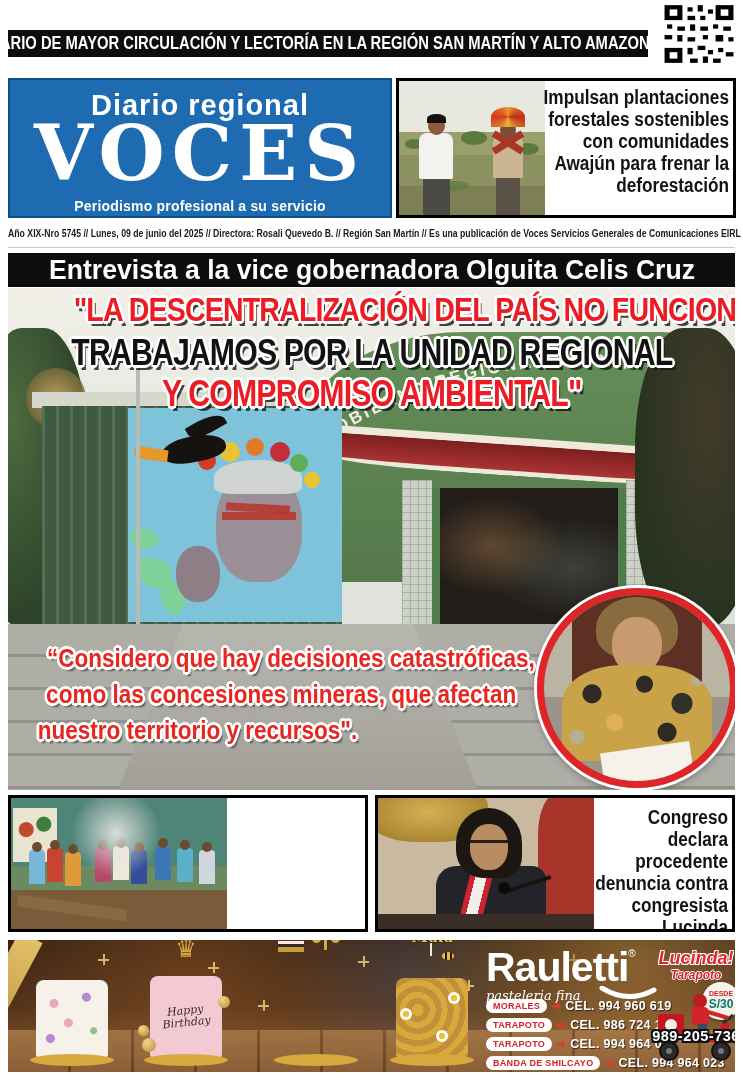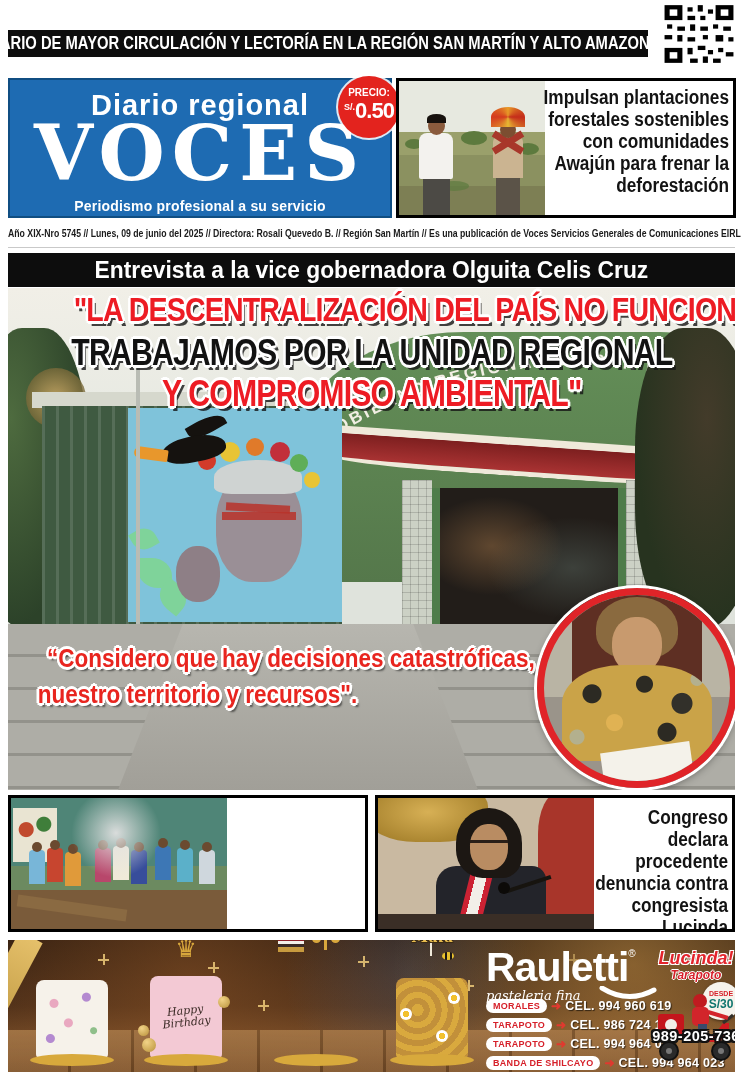--- a/index.html
+++ b/index.html
@@ -47,21 +47,21 @@
   .man2-strap2{left:92px;top:58px;width:34px;height:7px;background:#a8372a;transform:rotate(-32deg);}
   .man2-pants{left:97px;top:97px;width:24px;height:37px;background:#5b5348;}
 
   
   .info{left:8px;top:228px;width:727px;font-size:10px;font-weight:bold;color:#1a1a1a;
     white-space:nowrap;transform:scaleX(.87);transform-origin:0 50%;}
   .info-rule{left:8px;top:247px;width:727px;height:1px;background:#c9c9c9;}
 
   
   .kicker-bar{left:8px;top:253px;width:727px;height:34px;background:#0d0d0d;color:#fff;
-    display:flex;align-items:center;justify-content:center;font-weight:bold;font-size:24px;}
+    display:flex;align-items:center;justify-content:center;font-weight:bold;font-size:28px;}
   .kicker-bar .cond{transform:scaleX(.95);}
 
   
   .hero{left:8px;top:288px;width:727px;height:502px;overflow:hidden;
     background:linear-gradient(#f1efe7 0%,#e6e9e2 30%,#dfe3dc 55%);}
   .dome{position:absolute;left:286px;top:44px;width:436px;height:250px;
     background:linear-gradient(#648f58,#55784b);
     border-top-left-radius:170px 120px;border-top-right-radius:70px 45px;}
   .dome-fascia{position:absolute;left:300px;top:150px;width:425px;height:14px;background:#efe9da;
     transform:rotate(4deg);}
@@ -284,24 +284,20 @@
           <rect x="16" y="25" width="2" height="3"></rect>
           <rect x="20" y="26" width="3" height="2"></rect>
       </g>
     </svg>
   </div>
 
   <div class="abs masthead">
     <div class="m-kicker">Diario regional</div>
     <div class="m-title">VOCES</div>
     <div class="m-tagline">Periodismo profesional a su servicio</div>
-    <div class="abs price">
-      <div class="lab">PRECIO:</div>
-      <div><span class="cur">S/.</span><span class="val">0.50</span></div>
-    </div>
   </div>
 
   <div class="abs story-box top-story">
     <div class="abs ts-photo">
       <div class="shrub" style="left:6px;top:58px;width:18px;height:10px;"></div>
       <div class="shrub" style="left:62px;top:50px;width:26px;height:14px;"></div>
       <div class="shrub" style="left:118px;top:62px;width:22px;height:12px;"></div>
       <div class="shrub" style="left:40px;top:100px;width:30px;height:10px;opacity:.7;"></div>
       <div class="abs man1-pants"></div>
       <div class="abs man1-shirt"></div>
@@ -368,20 +364,21 @@
     <div class="plaza"></div>
     <div class="walk"></div>
     <div class="tree-r"></div>
 
     <div class="hl hl1"><span class="cond ol-red outline">"LA DESCENTRALIZACIÓN DEL PAÍS NO FUNCIONA,</span></div>
     <div class="hl hl2"><span class="cond ol-blk outline">TRABAJAMOS POR LA UNIDAD REGIONAL</span></div>
     <div class="hl hl3"><span class="cond ol-red outline">Y COMPROMISO AMBIENTAL"</span></div>
 
     <div class="quote">
       <div><span class="cond outline">“Considero que hay decisiones catastróficas,</span></div>
+      <div><span class="cond outline">como las concesiones mineras, que afectan</span></div>
       <div><span class="cond outline">nuestro territorio y recursos".</span></div>
     </div>
 
     <div class="inset">
       <div class="chair"></div>
       <div class="w-hair"></div>
       <div class="w-face"></div>
       <div class="w-blouse"></div>
       <div class="w-paper"></div>
     </div>

